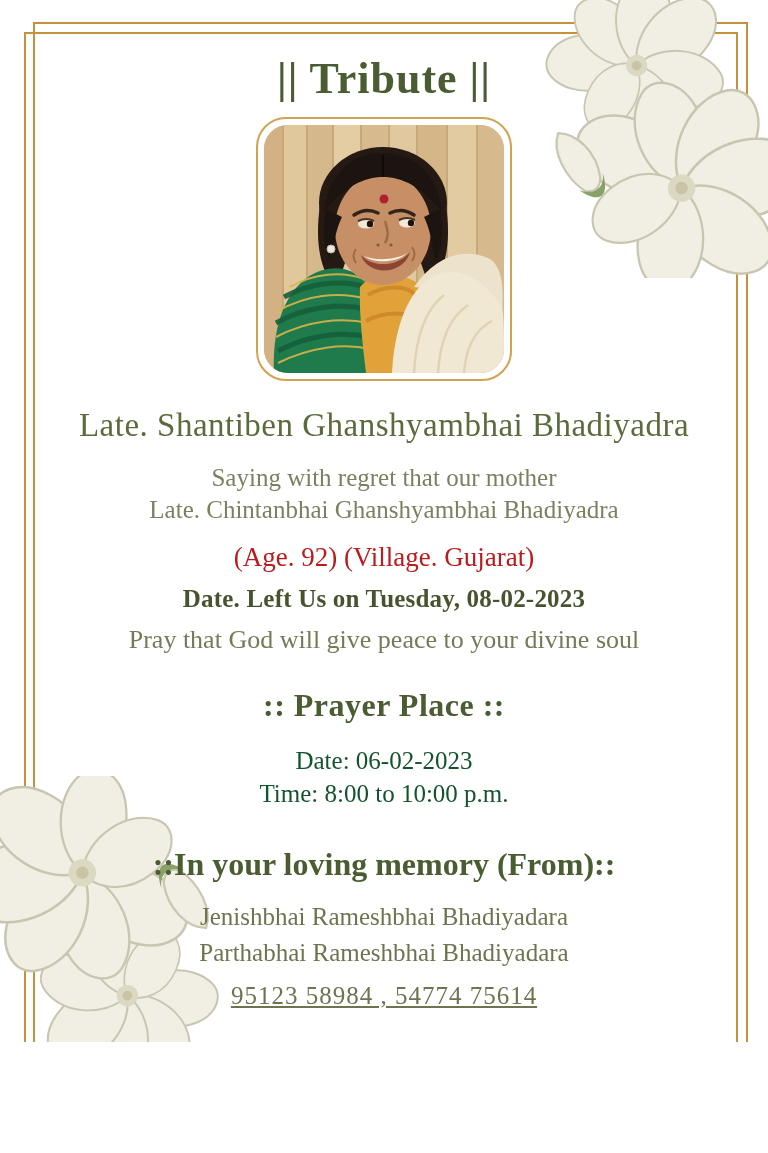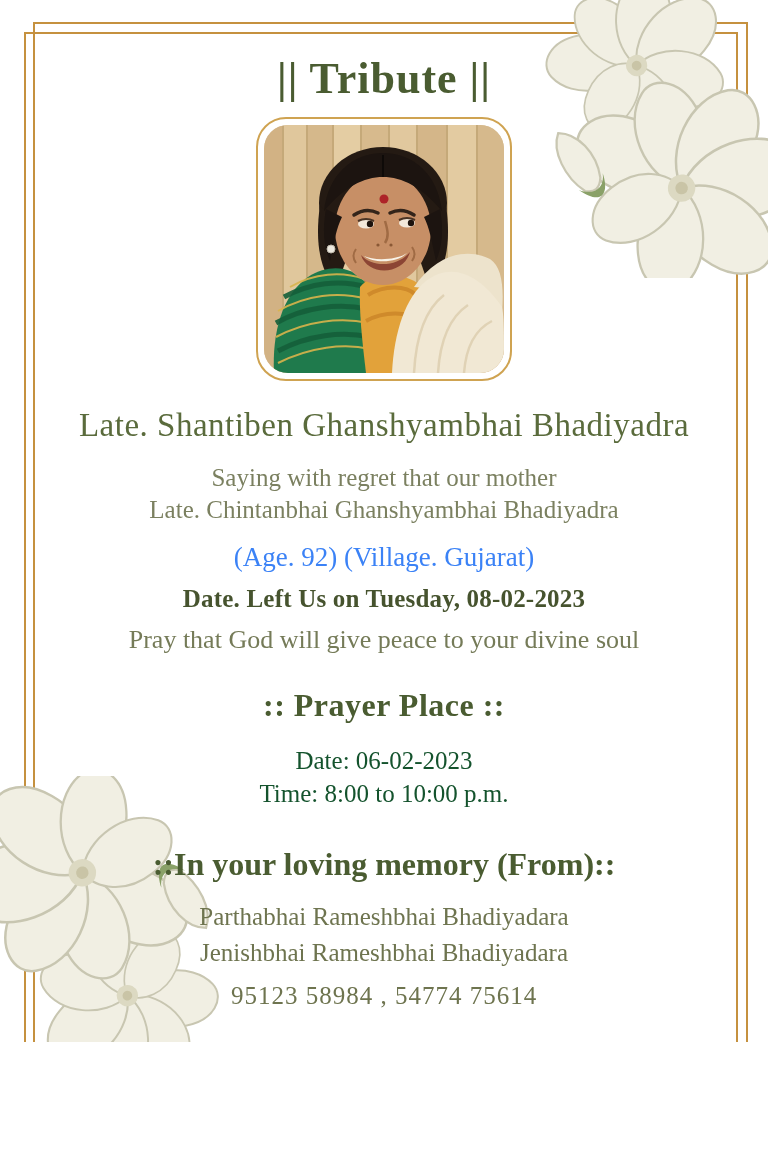--- a/index.html
+++ b/index.html
@@ -41,32 +41,32 @@
   }
   .portrait{width:240px;height:248px;border-radius:24px;display:block;}
 
   .name{
     margin:21px 0 0;
     font-size:33px;font-weight:400;line-height:1.2;
     color:#5a6b3c;letter-spacing:0.5px;
   }
   .lead{margin:17px 0 0;font-size:25px;line-height:31px;color:#7b8060;}
   .lead2{margin:1px 0 0;font-size:25px;line-height:31px;color:#7b8060;}
-  .age-line{margin:17px 0 0;font-size:27px;color:#3b82f6;}
+  .age-line{margin:17px 0 0;font-size:27px;color:#b91c1c;}
   .leftus-line{margin:12px 0 0;font-size:25px;font-weight:700;color:#46532e;letter-spacing:0.2px;}
   .pray-line{margin:12px 0 0;font-size:26px;color:#757b58;}
 
   .section-head{margin:32px 16px 0;font-size:32px;font-weight:600;color:#4a5c31;letter-spacing:0.5px;}
   .pp-line{margin:0;font-size:25px;line-height:33px;color:#14532d;}
   .pp-block{margin-top:20px;}
 
   .mem-head{margin:36px 0 12px;font-size:32px;font-weight:600;color:#4a5c31;}
   .mem-name{margin:0;font-size:25px;line-height:36px;color:#6e744f;}
   .mem-block{margin-top:16px;}
-  .phone-line{margin:11px 0 0;font-size:25px;color:#6e744f;letter-spacing:1px;}
+  .phone-line{margin:11px 0 0;font-size:25px;color:#6e744f;letter-spacing:1px;text-decoration:underline;}
 </style>
 </head>
 <body>
 
 <svg width="0" height="0" style="position:absolute" aria-hidden="true">
   <defs>
     <path id="petal" d="M0,0 C14,-30 60,-42 84,-22 C98,-10 90,14 62,23 C32,33 7,19 0,0 Z"></path>
     <g id="bloom">
       <use href="#petal" transform="rotate(-155) scale(1.02)"></use>
       <use href="#petal" transform="rotate(-108) scale(0.95)"></use>
@@ -206,19 +206,19 @@
     <p class="pray-line">Pray that God will give peace to your divine soul</p>
 
     <h3 class="section-head">:: Prayer Place ::</h3>
     <div class="pp-block">
       <p class="pp-line">Date: 06-02-2023</p>
       <p class="pp-line">Time: 8:00 to 10:00 p.m.</p>
     </div>
 
     <h3 class="mem-head">::In your loving memory (From)::</h3>
     <div class="mem-block">
+      <p class="mem-name">Jenishbhai Rameshbhai Bhadiyadara</p>
       <p class="mem-name">Parthabhai Rameshbhai Bhadiyadara</p>
-      <p class="mem-name">Jenishbhai Rameshbhai Bhadiyadara</p>
     </div>
     <p class="phone-line">95123 58984 , 54774 75614</p>
 
   </div>
 </div>
 
 </body></html>

